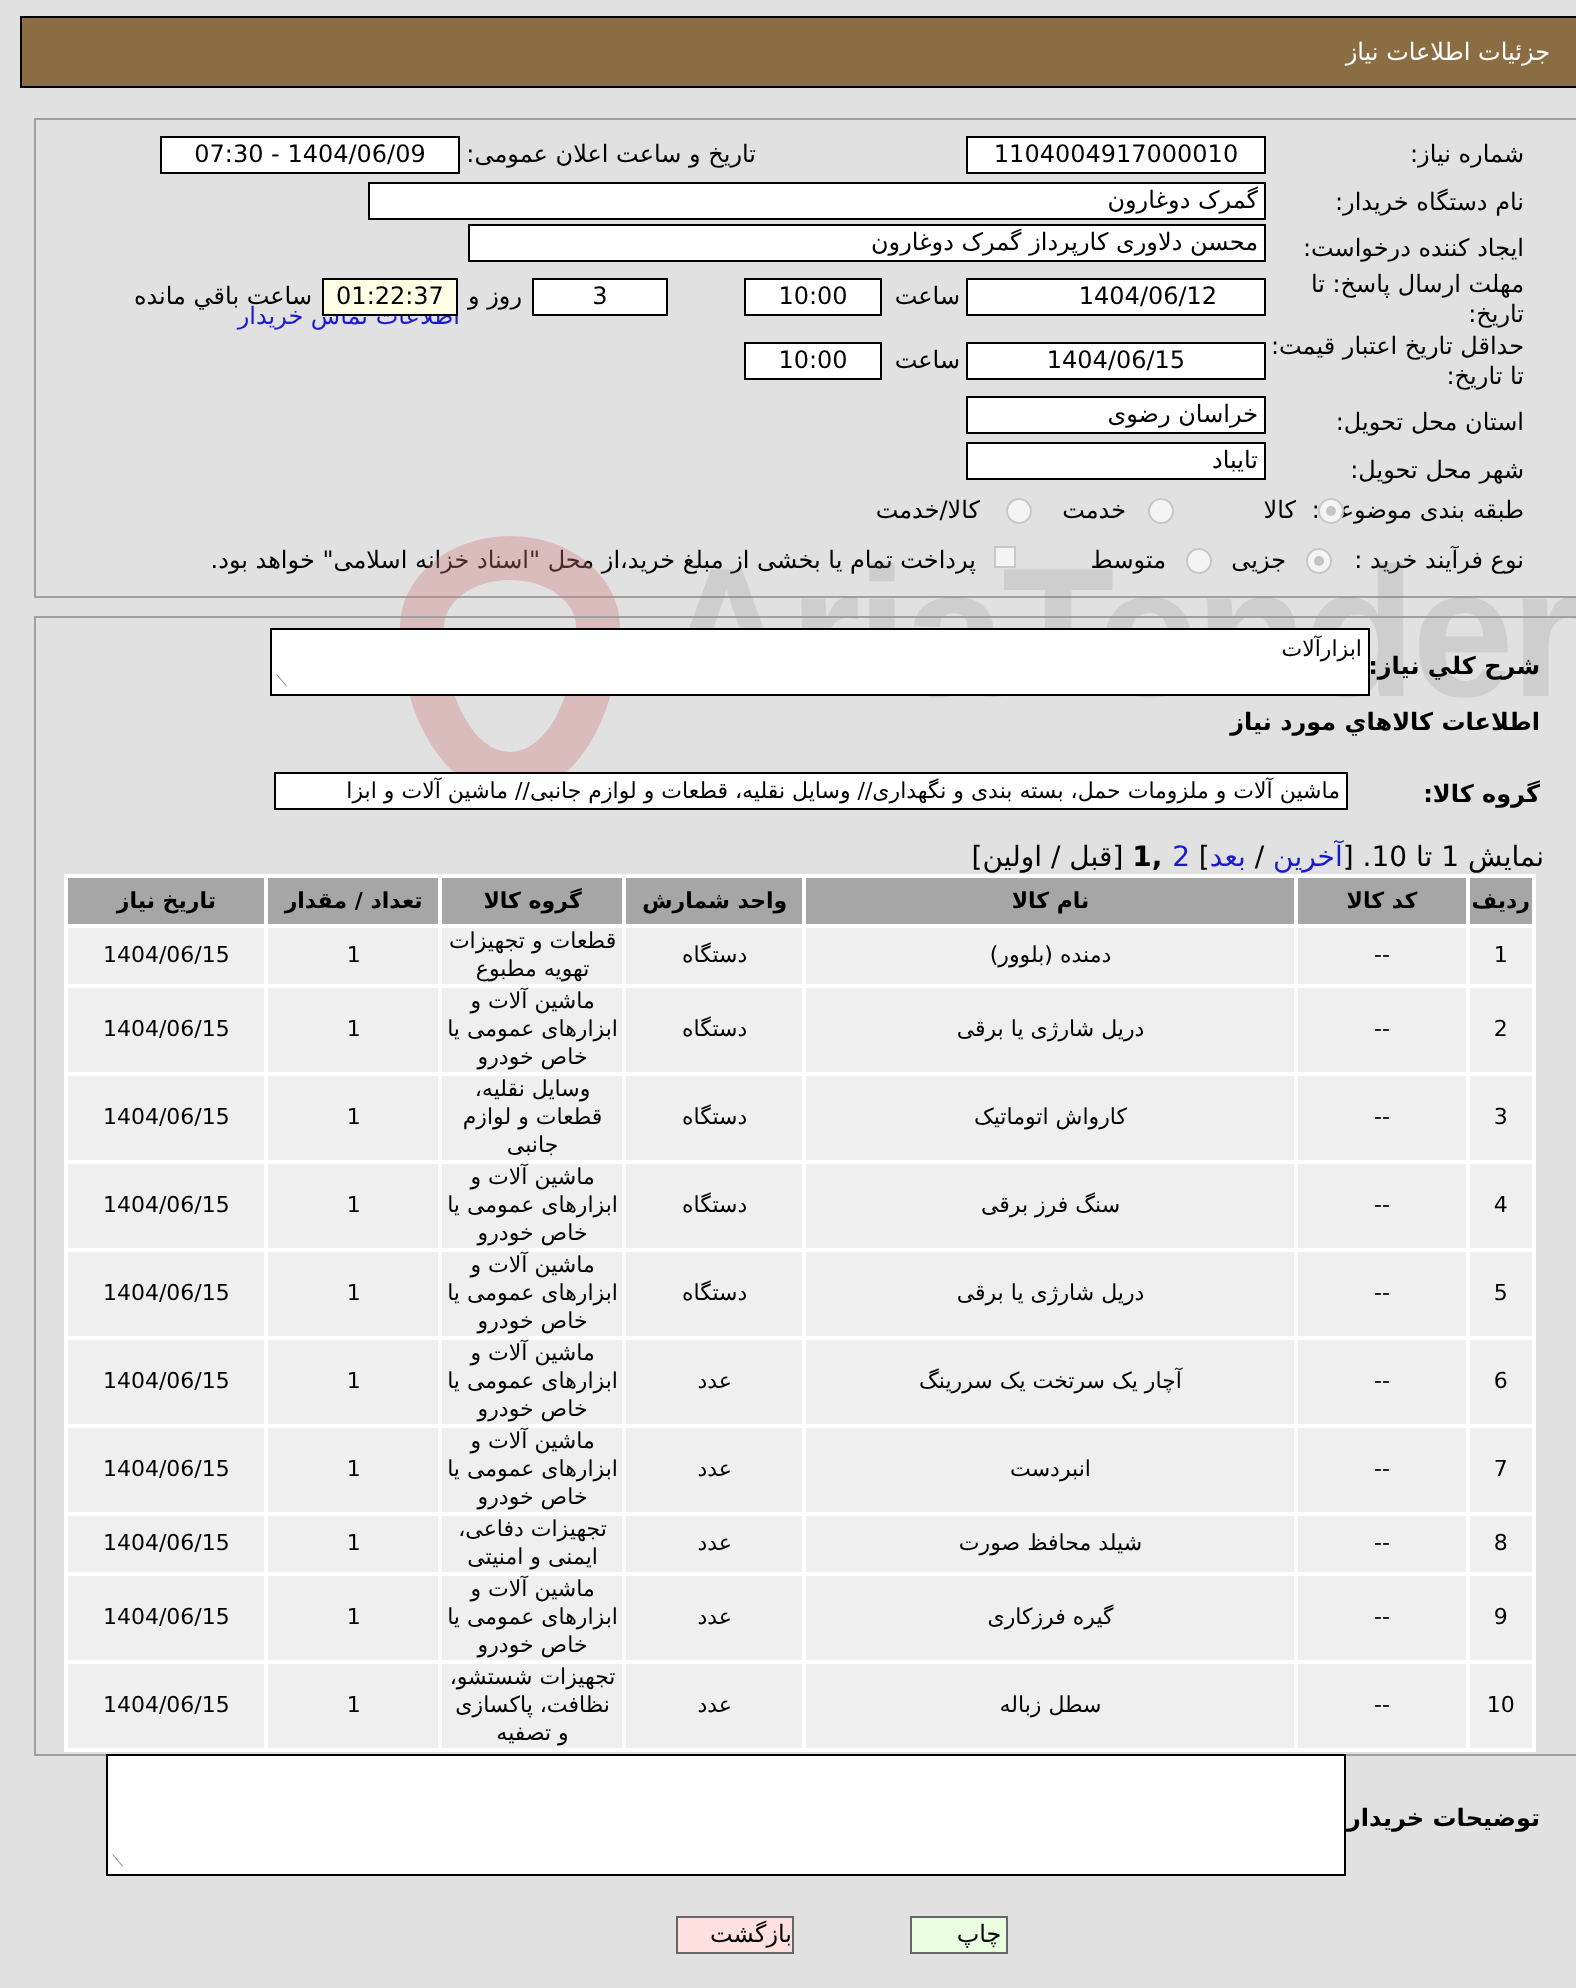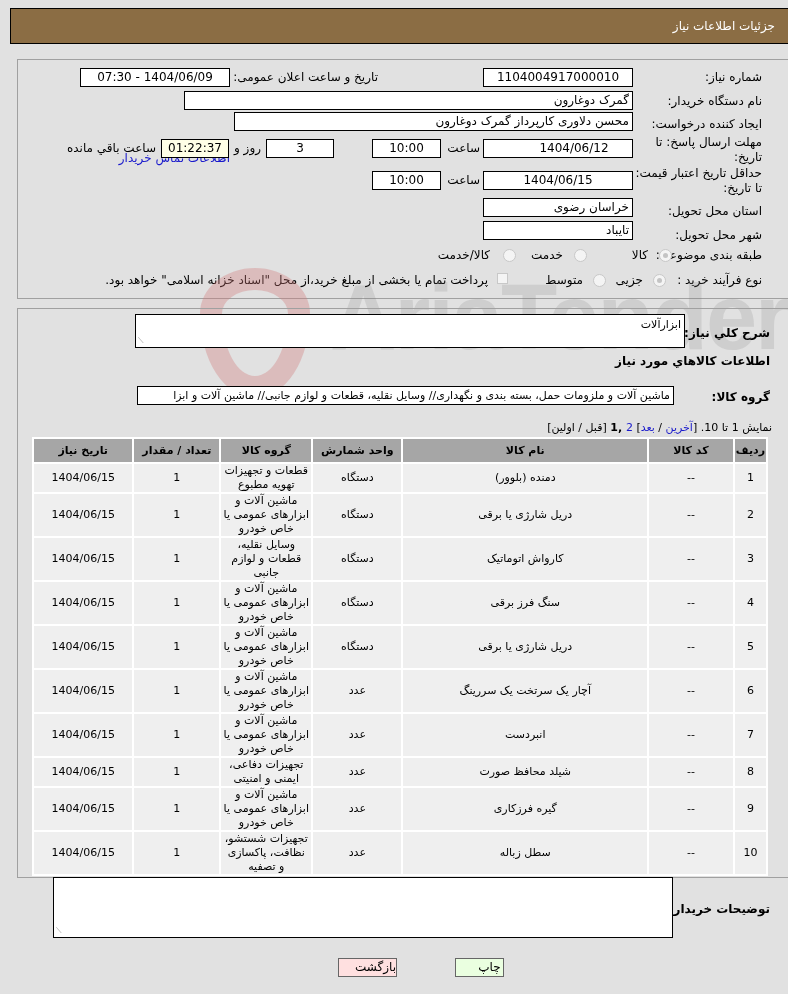--- a/index.html
+++ b/index.html
@@ -126,21 +126,21 @@
 <div style="position:absolute;left:135px;top:314px;width:550px;height:34px;background:#ffffff;border:1px solid #000;">
   <span style="position:absolute;right:3px;top:3px;font-size:11px;">ابزارآلات</span>
   <span style="position:absolute;left:2px;bottom:1px;font-size:8px;color:#888;">⟋</span>
 </div>
 
 <span class="lbl bold" style="right:18px;top:354px;">اطلاعات كالاهاي مورد نياز</span>
 
 <span class="lbl bold" style="right:18px;top:390px;">گروه کالا:</span>
 <div class="box r" style="left:137px;top:386px;width:537px;font-size:11px;">ماشین آلات و ملزومات حمل، بسته بندی و نگهداری// وسایل نقلیه، قطعات و لوازم جانبی//  ماشین آلات و ابزا</div>
 
-<div class="lbl" style="right:16px;top:421px;font-size:11px;">
+<div class="lbl" style="right:16px;top:421px;font-size:14px;">
   <span>نمایش 1 تا 10. [</span><span class="pl" style="color:#1a1acc;">آخرین</span><span> / </span><span style="color:#1a1acc;">بعد</span><span>] </span><span style="color:#1a1acc;">2</span><span style="font-weight:bold;"> ,1</span><span> [قبل / اولین]</span>
 </div>
 
 <table class="items">
   <colgroup>
     <col style="width:26px">
       <col style="width:87px">
       <col style="width:250px">
       <col style="width:91px">
       <col style="width:93px">

